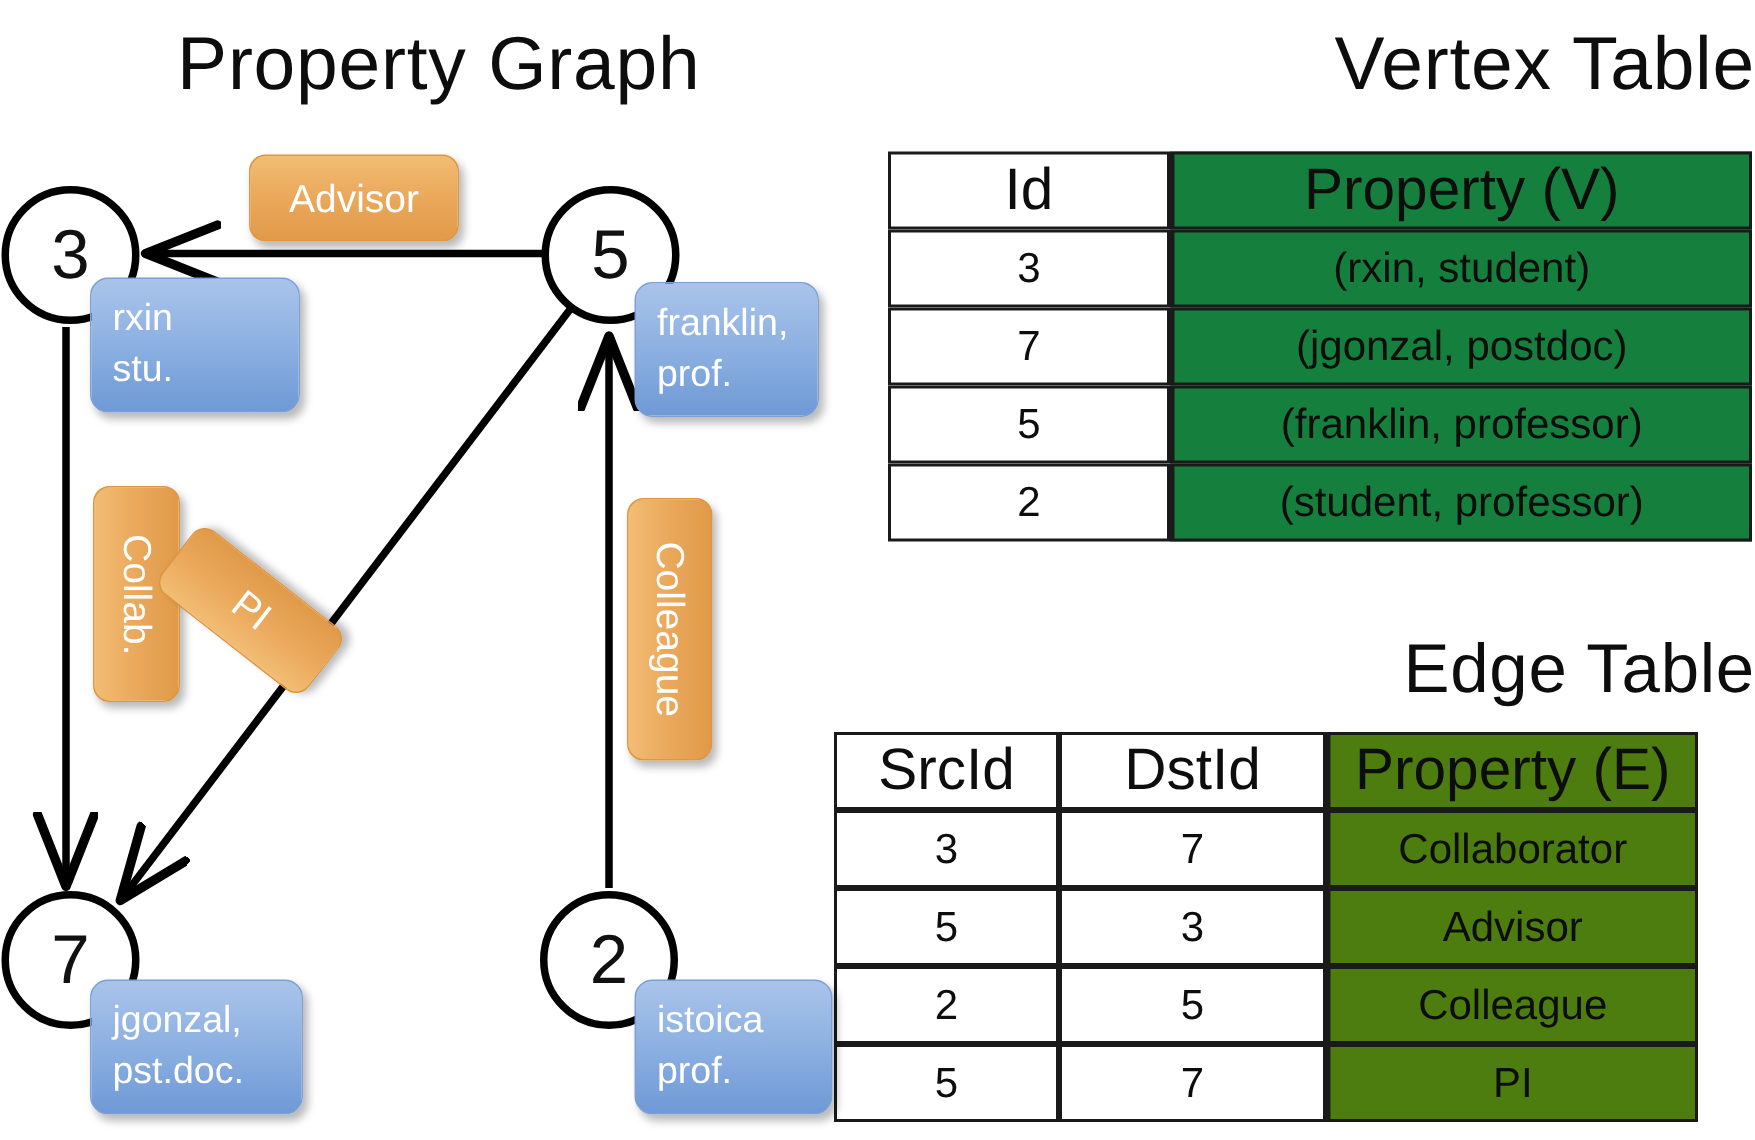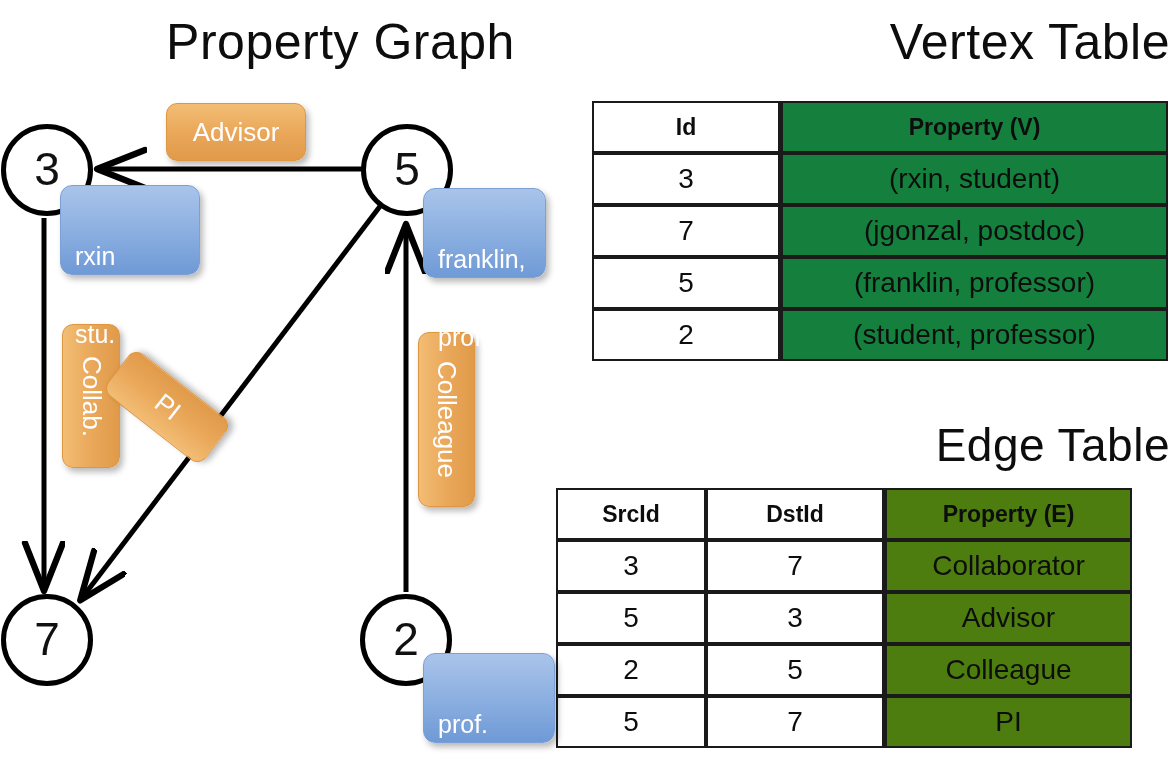--- a/index.html
+++ b/index.html
@@ -23,21 +23,20 @@
     font-weight: 300;
     color: #0d0d0d;
     white-space: nowrap;
     letter-spacing: 0.5px;
   }
   #title-property-graph {
     left: 0; top: 14px; width: 585px;
     text-align: center;
     font-size: 50px;
     line-height: 56px;
-    padding-left: 48px;
   }
   #title-vertex-table {
     left: 585px; top: 14px; width: 585px;
     text-align: right;
     font-size: 50px;
     line-height: 56px;
   }
   #title-edge-table {
     left: 585px; top: 417px; width: 585px;
     text-align: right;
@@ -88,21 +87,21 @@
     box-shadow: 3px 4px 6px rgba(0,0,0,0.28);
     color: #ffffff;
     font-family: "Liberation Sans", sans-serif;
     font-weight: 300;
     font-size: 25px;
     line-height: 34px;
     padding: 9px 0 0 14px;
     box-sizing: border-box;
     z-index: 6;
   }
-  .prop-box .pline { display: block; white-space: nowrap; margin-top: 44px; }
+  .prop-box .pline { display: block; white-space: nowrap; }
 
   
   .edge-label-box {
     position: absolute;
     border-radius: 11px;
     background: linear-gradient(to bottom, #f2bd74 0%, #eaa85b 50%, #e09a49 100%);
     border: 1px solid #dd9641;
     box-shadow: 3px 4px 6px rgba(0,0,0,0.28);
     color: #ffffff;
     font-family: "Liberation Sans", sans-serif;
@@ -135,22 +134,22 @@
     text-align: center;
     font-weight: 300;
     font-size: 28px;
     color: #0d0d0d;
     padding: 0;
     height: 52px;
     box-sizing: border-box;
     line-height: 48px;
   }
   .data-table th {
-    font-weight: bold;
-    font-size: 23px;
+    font-weight: normal;
+    font-size: 39px;
   }
   .cell-id { background: #ffffff; }
   .cell-prop-v { background: #15803d; }
   .cell-prop-e { background: #4d7c0f; }
 
   #vertex-table { left: 592px; top: 101px; width: 576px; }
   #vertex-table col.c-id { width: 188px; }
   #vertex-table col.c-prop { width: 388px; }
 
   #edge-table { left: 556px; top: 488px; width: 576px; border-radius: 16px; }
@@ -205,22 +204,27 @@
   <div class="prop-box" style="left:60px; top:185px; width:140px; height:90px;">
     <span class="pline">rxin</span>
     <span class="pline">stu.</span>
   </div>
 
   <div class="prop-box" style="left:423px; top:188px; width:123px; height:90px;">
     <span class="pline">franklin,</span>
     <span class="pline">prof.</span>
   </div>
 
+  <div class="prop-box" style="left:60px; top:653px; width:142px; height:90px;">
+    <span class="pline">jgonzal,</span>
+    <span class="pline">pst.doc.</span>
+  </div>
 
   <div class="prop-box" style="left:423px; top:653px; width:132px; height:90px;">
+    <span class="pline">istoica</span>
     <span class="pline">prof.</span>
   </div>
 
   <div class="edge-label-box" style="left:166px; top:103px; width:138px; height:56px;">
     <span>Advisor</span>
   </div>
 
   <div class="edge-label-box vertical-grad" style="left:62px; top:324px; width:56px; height:142px;">
     <span class="rot-cw90">Collab.</span>
   </div>

